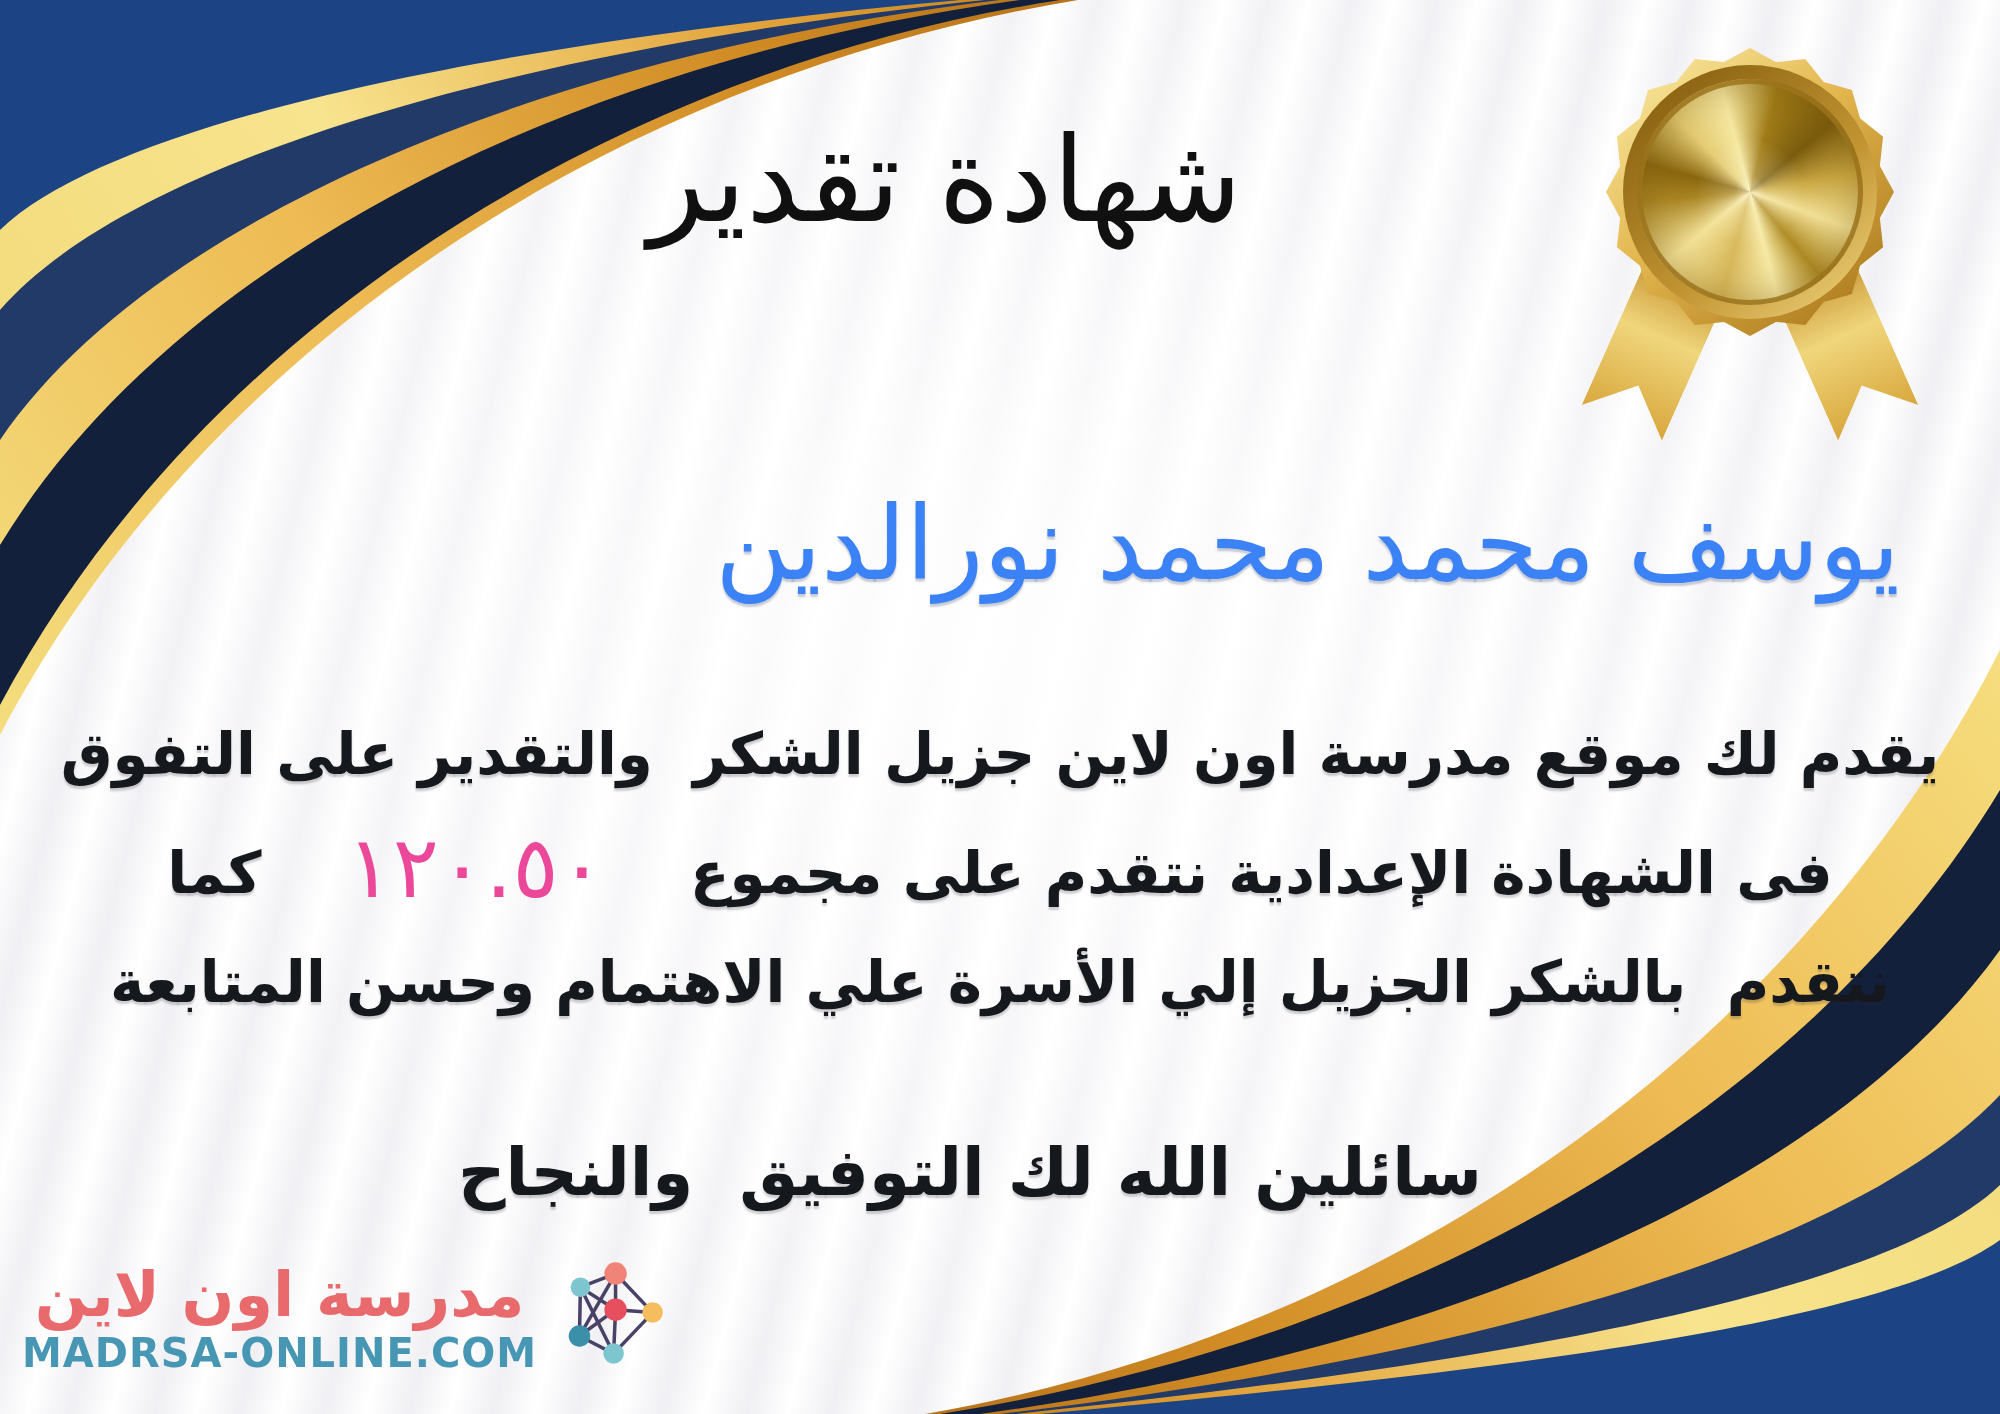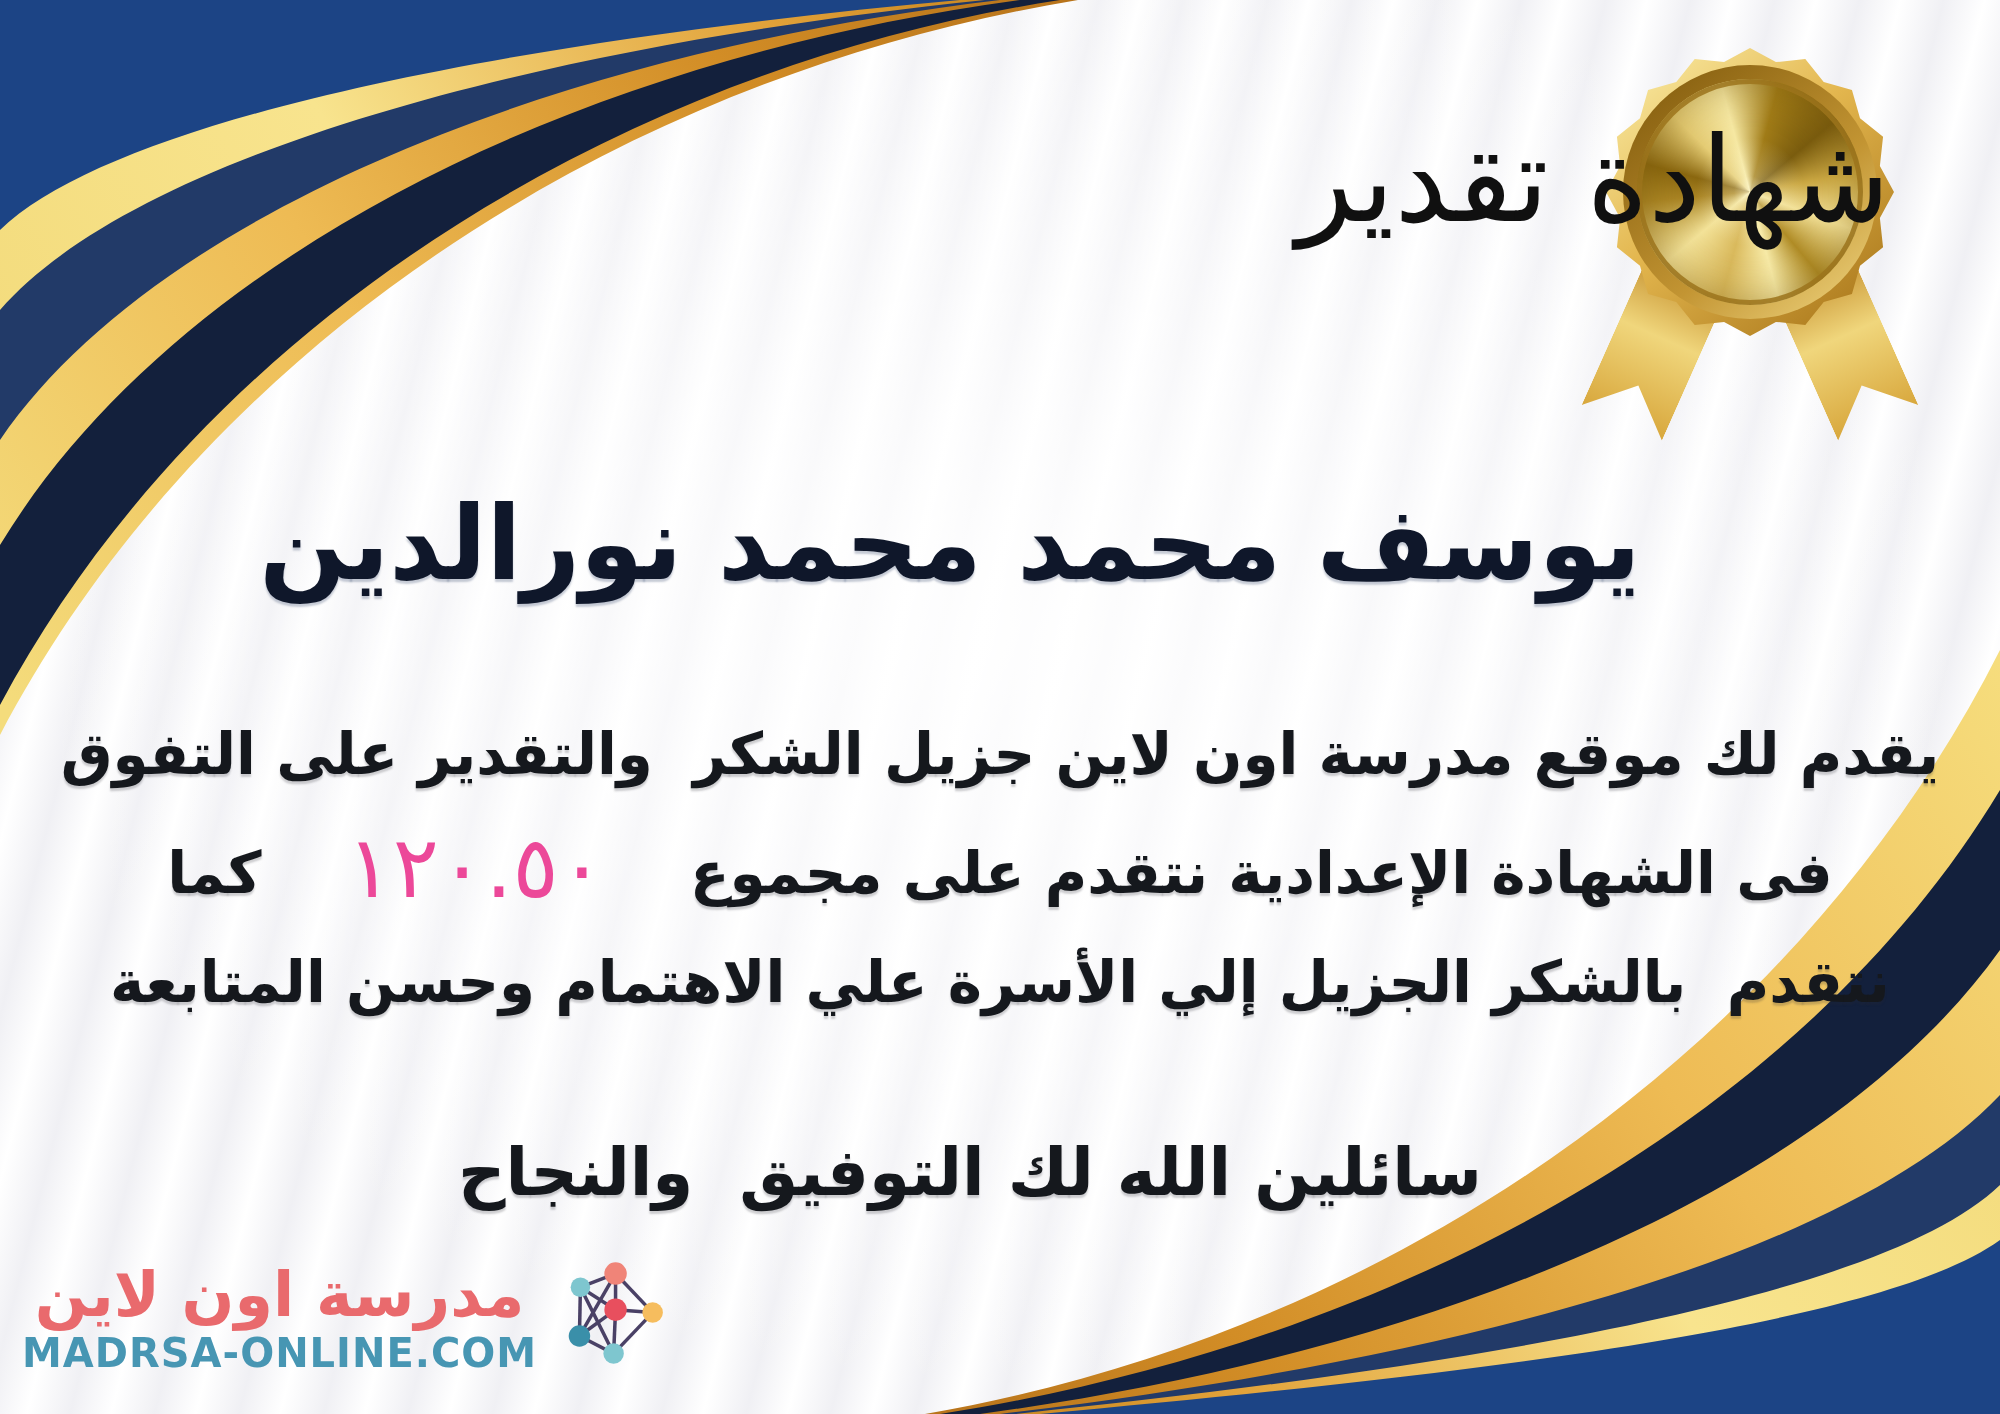--- a/index.html
+++ b/index.html
@@ -45,26 +45,26 @@
       #e5cc74 300deg,#f6e8a2 330deg,#a07b17 360deg);
     box-shadow:inset 0 0 42px rgba(110,80,8,0.45), inset 0 0 0 5px rgba(168,126,34,0.85);
   }
   .face::after{
     content:"";position:absolute;inset:0;border-radius:50%;
     background:radial-gradient(circle at 50% 50%, rgba(255,253,225,0.65) 0%, rgba(255,253,225,0.25) 10%, rgba(255,255,255,0) 34%);
   }
 
   
   .title{
-    position:absolute;left:0;top:92px;width:1890px;text-align:right;direction:rtl;
+    position:absolute;left:0;top:92px;width:1890px;text-align:center;direction:rtl;
     font-size:118px;color:#101010;letter-spacing:0px;line-height:1.5;
   }
   .name{
-    position:absolute;left:0;top:462px;width:1900px;text-align:center;direction:rtl;
-    font-size:102px;font-weight:bold;color:#0f172a;line-height:1.6;
+    position:absolute;left:0;top:462px;width:1900px;text-align:right;direction:rtl;
+    font-size:102px;font-weight:normal;color:#3b82f6;line-height:1.6;
     text-shadow:0 3px 2px rgba(30,50,90,0.25);
   }
   .body-text{
     position:absolute;left:0;top:700px;width:2000px;text-align:center;direction:rtl;
     font-size:58px;font-weight:bold;color:#15181d;
     text-shadow:0 3px 2px rgba(40,40,50,0.22);
   }
   .bline{line-height:109px;white-space:nowrap;}
   .score{
     display:inline-block;margin:0 85px;position:relative;top:4px;

